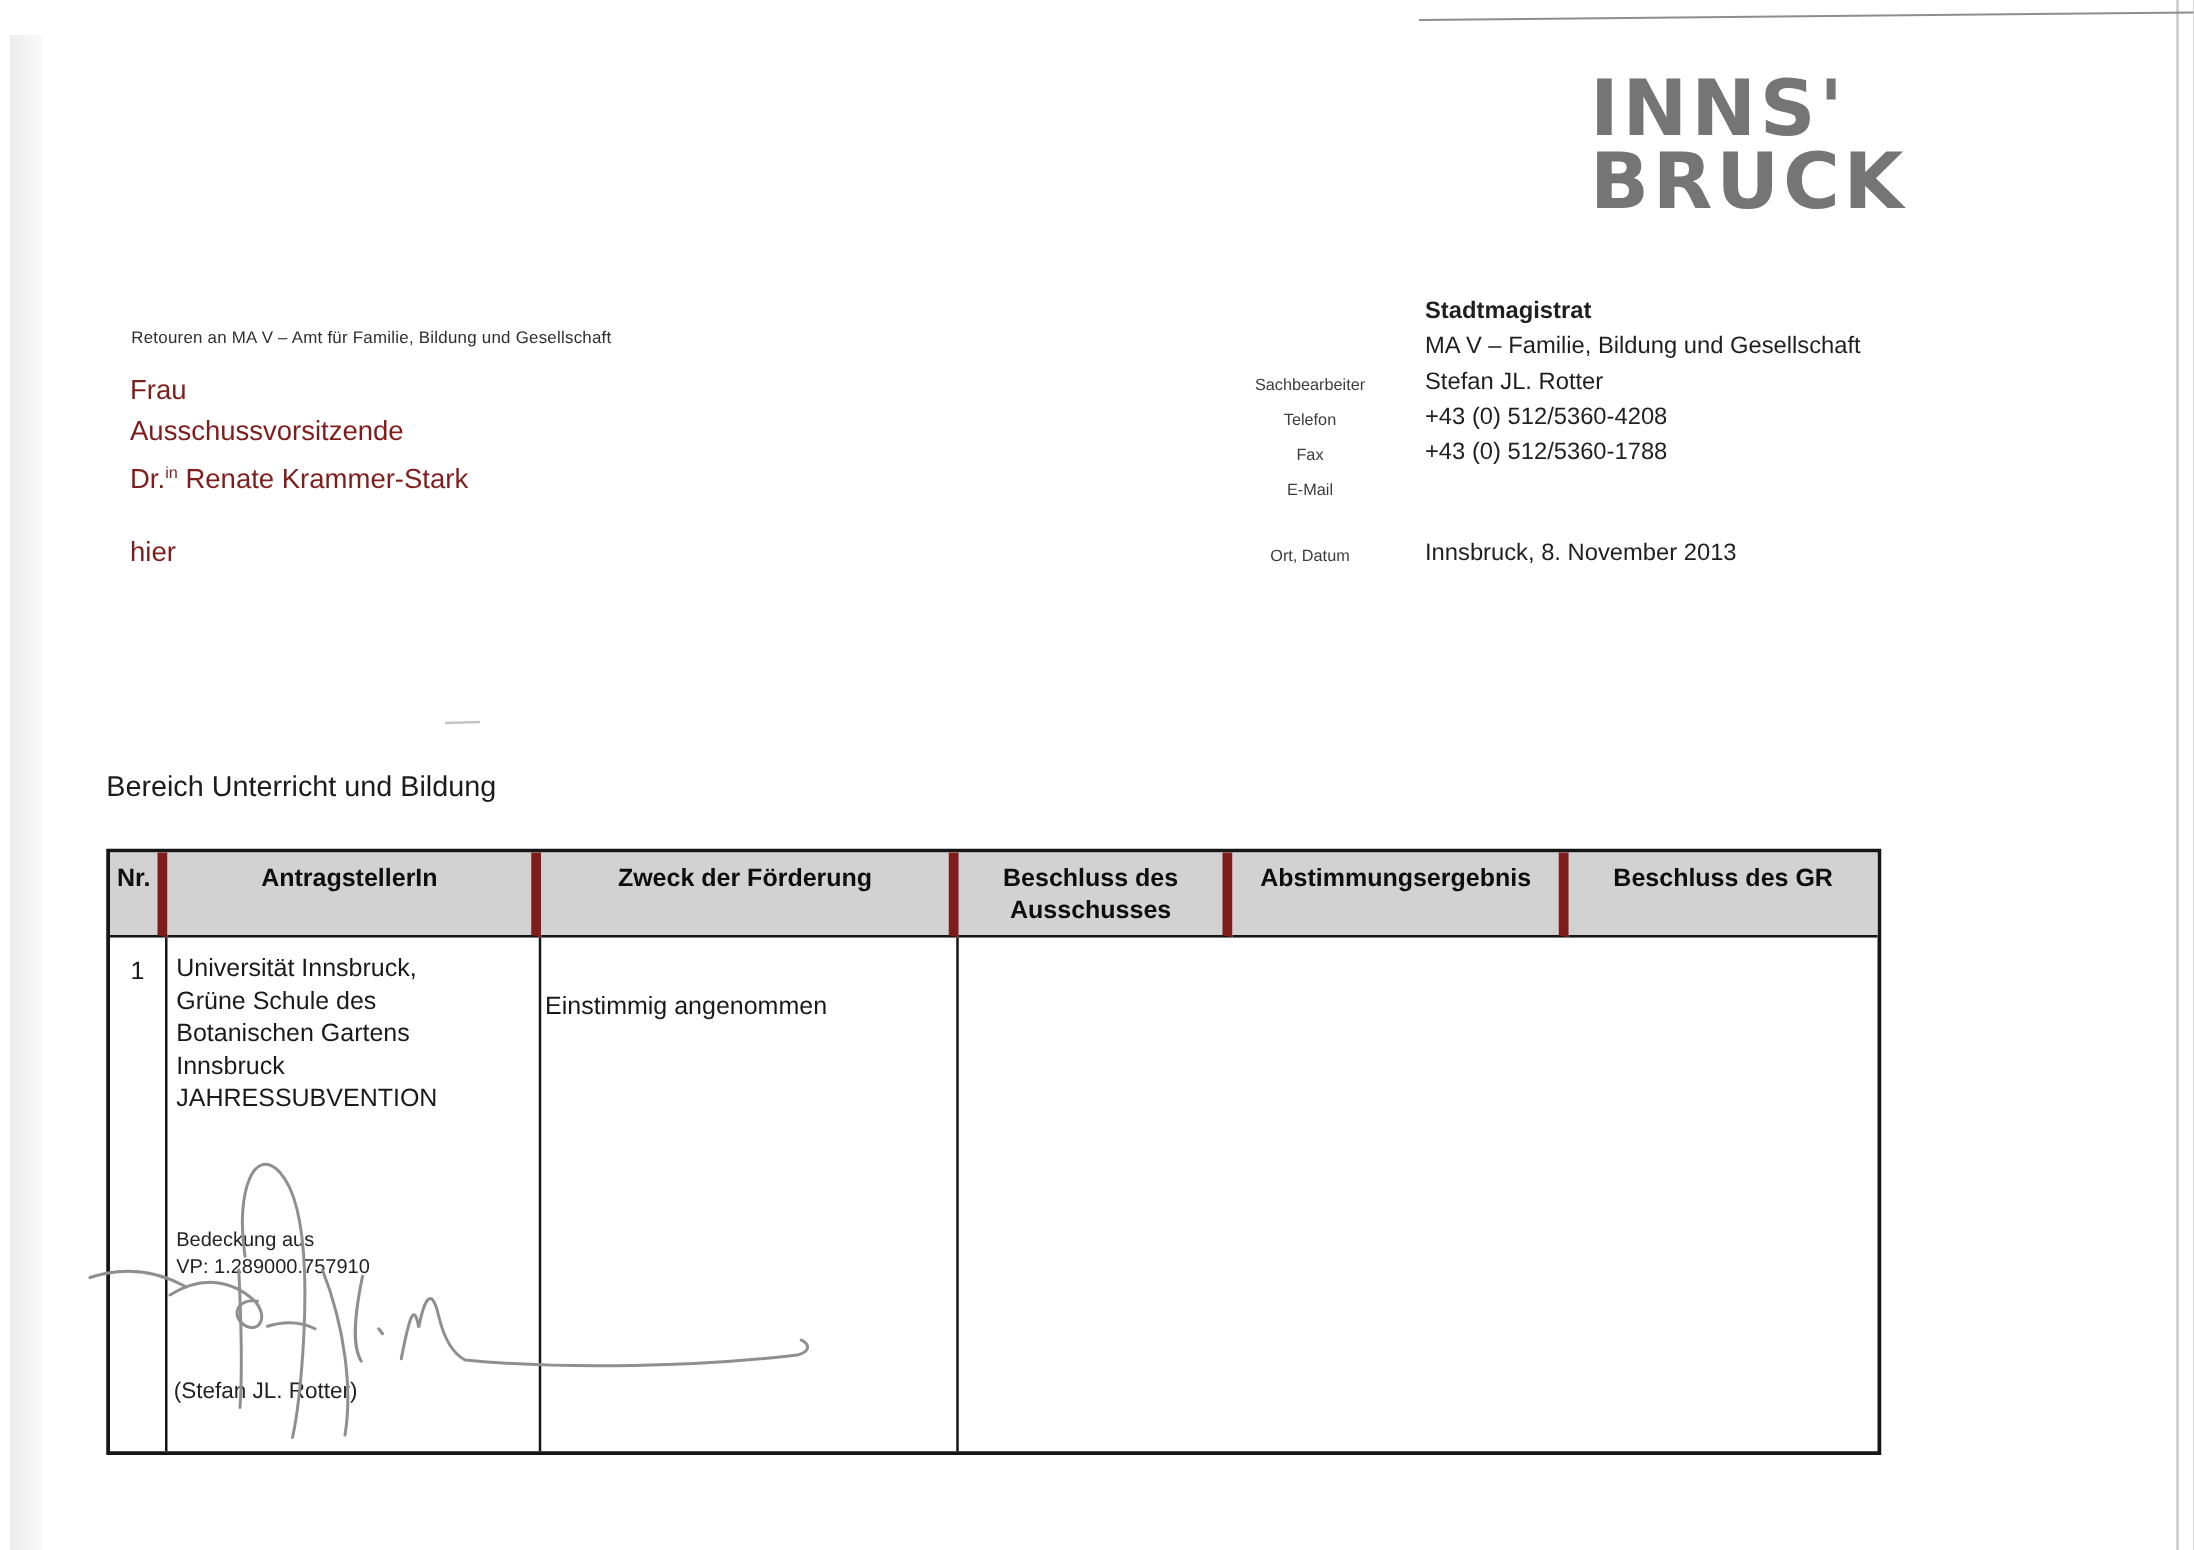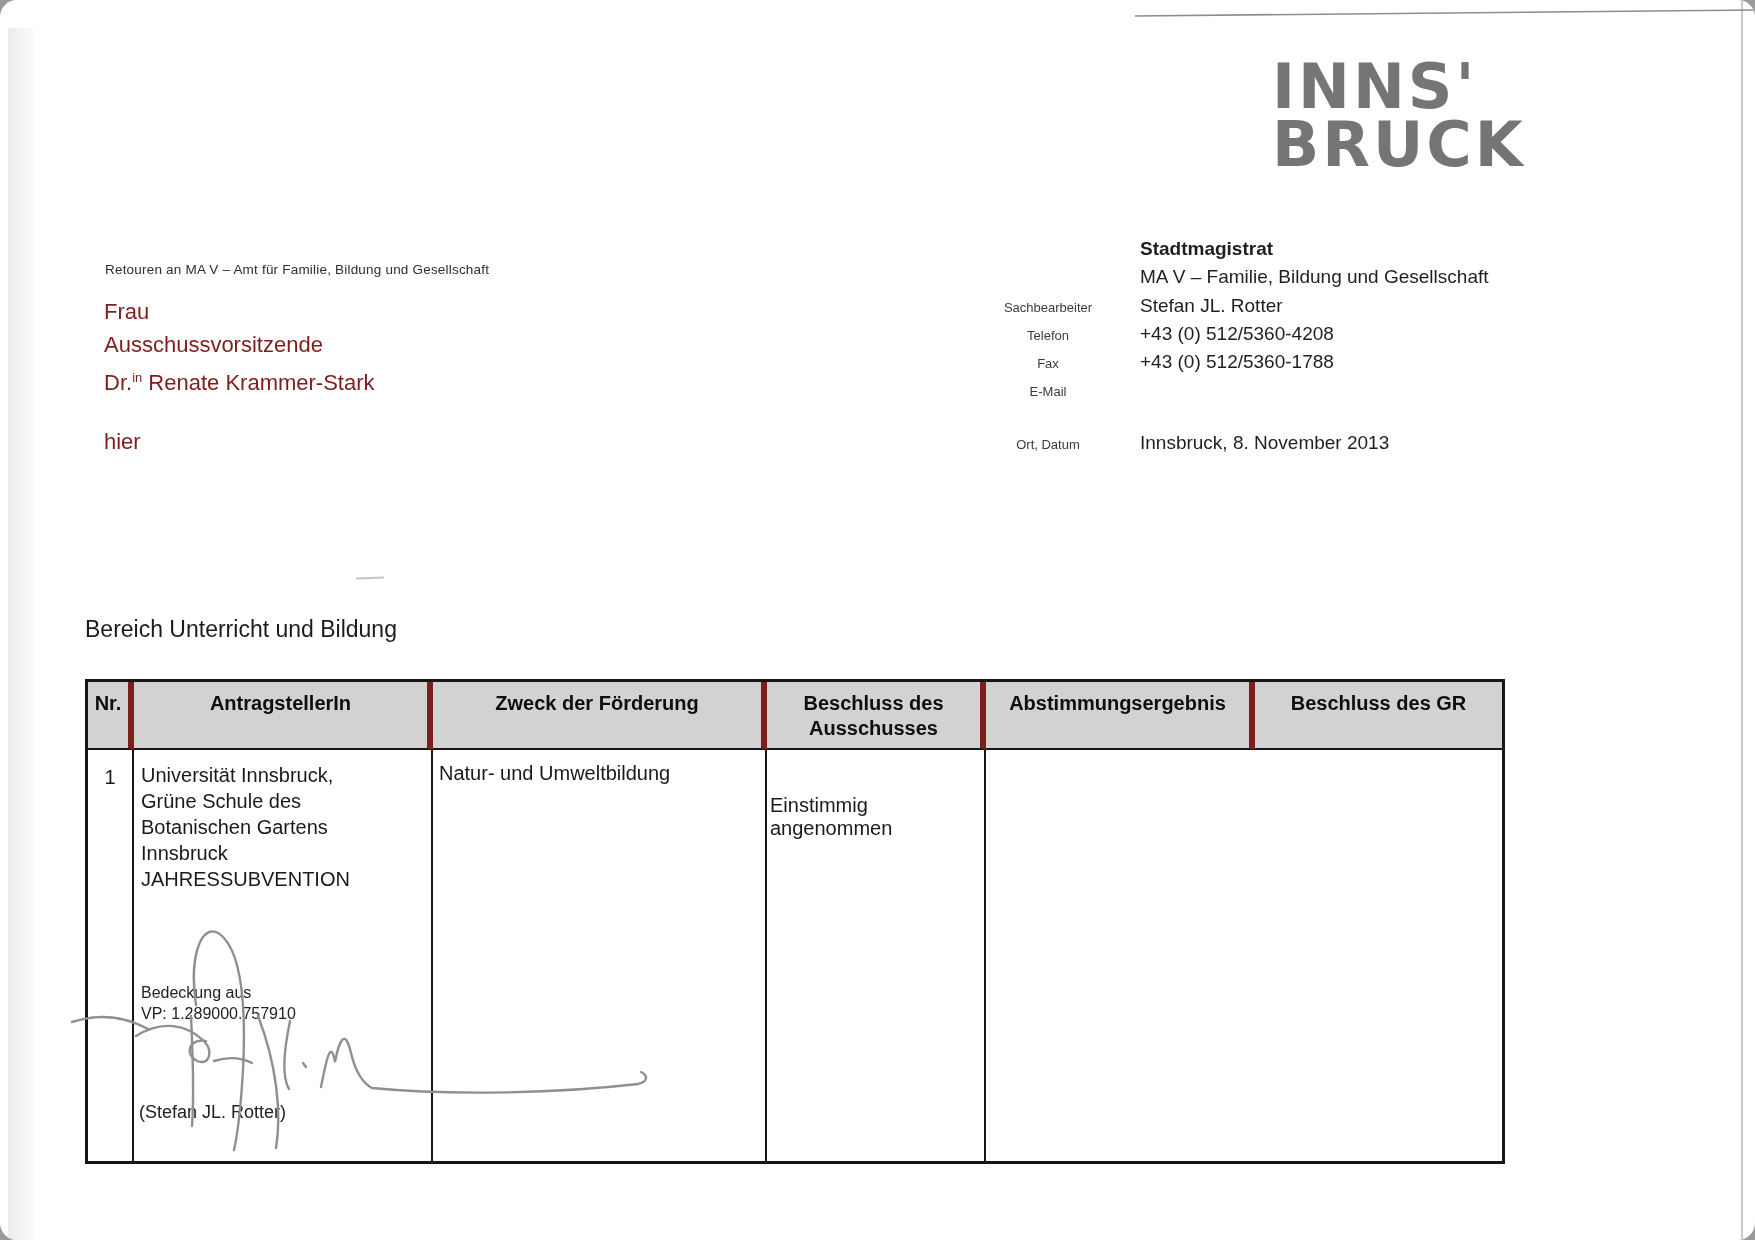--- a/index.html
+++ b/index.html
@@ -3,21 +3,20 @@
 <meta charset="utf-8">
 <style>
   html,body{margin:0;padding:0;background:#9a9a9a;}
   .page{
     position:relative;
     width:1755px;height:1240px;
     background:#ffffff;
     overflow:hidden;
     font-family:"Liberation Sans", sans-serif;
     color:#1b1b1b;
-    border-radius:17px;
   }
   
   .scan-strip-left{
     position:absolute;left:8px;top:28px;width:26px;height:1212px;
     background:linear-gradient(to right,#ececec,#fafafa);
   }
   .scan-edge-right{
     position:absolute;right:12px;top:0;width:2px;height:1240px;
     background:#c9c9c9;
   }
@@ -70,21 +69,21 @@
   
   .grants-table{
     position:absolute;left:85px;top:679px;width:1420px;height:485px;
     border:3px solid #161616;box-sizing:border-box;
     display:grid;
     grid-template-columns:46px 299px 334px 219px 269px 247px;
     grid-template-rows:68px 1fr;
   }
   .th{
     background:#d2d2d2;
-    border-right:6px solid #7f1d1d;border-bottom:2px solid #161616;
+    border-right:8px solid #7f1d1d;border-bottom:2px solid #161616;
     font-weight:bold;font-size:20px;line-height:25px;
     text-align:center;padding-top:9px;box-sizing:border-box;color:#0e0e0e;
   }
   .th:nth-child(6){border-right:none;}
   .td{
     border-right:2px solid #161616;
     box-sizing:border-box;position:relative;
     font-size:20px;color:#1a1a1a;
   }
   .td.last{border-right:none;}
@@ -170,21 +169,20 @@
         <div>Innsbruck</div>
         <div>JAHRESSUBVENTION</div>
       </div>
       <div class="bedeckung">
         <div>Bedeckung aus</div>
         <div>VP: 1.289000.757910</div>
       </div>
       <div class="signer">(Stefan JL. Rotter)</div>
     </div>
 
-    <div class="td td-zweck">Natur- und Umweltbildung</div>
     <div class="td td-abstimmung">Einstimmig angenommen</div>
     <div class="td last"></div>
   </div>
 
   <svg class="signature-svg" viewBox="0 0 1755 1240">
     <g fill="none" stroke="#8f8f8f" stroke-width="2.4" stroke-linecap="round">
       <path d="M72,1022 C100,1013 126,1017 148,1029"></path>
       <path d="M196,1005 C188,952 204,916 224,938 C242,958 246,1010 243,1070 C241,1105 238,1132 234,1150"></path>
       <path d="M136,1036 C162,1020 186,1024 204,1041 C214,1052 209,1066 197,1061 C184,1054 189,1038 206,1041"></path>
       <path d="M191,1016 C193,1058 194,1098 192,1126"></path>

